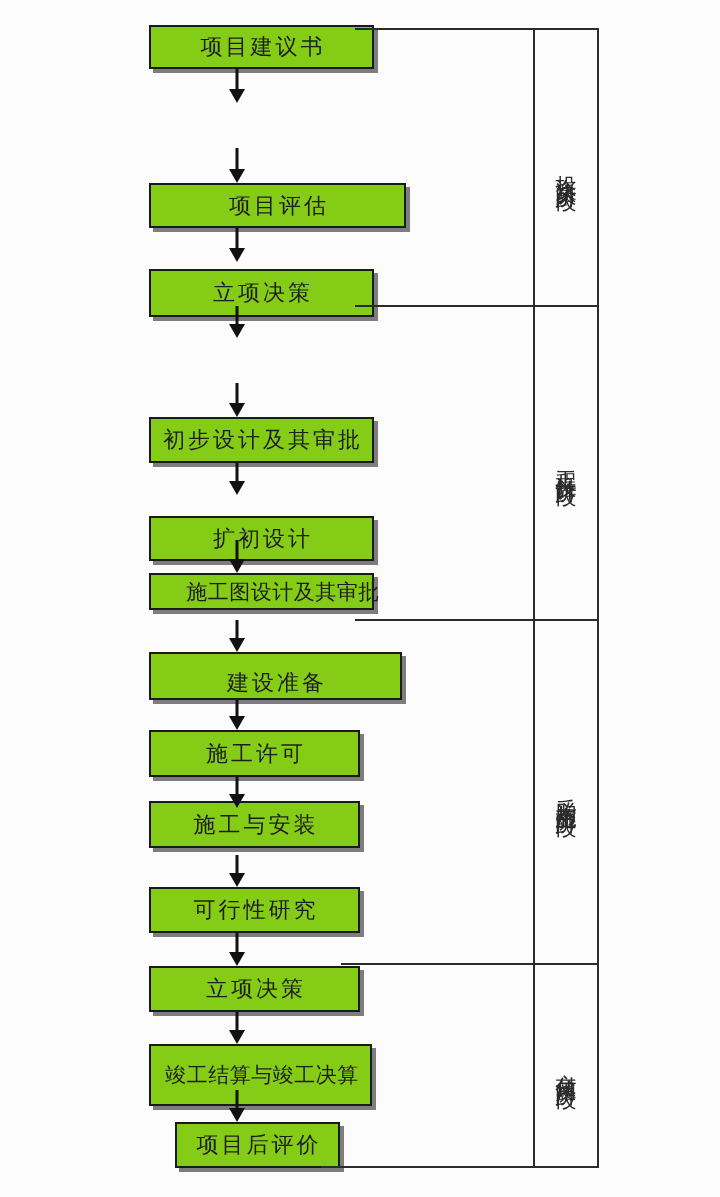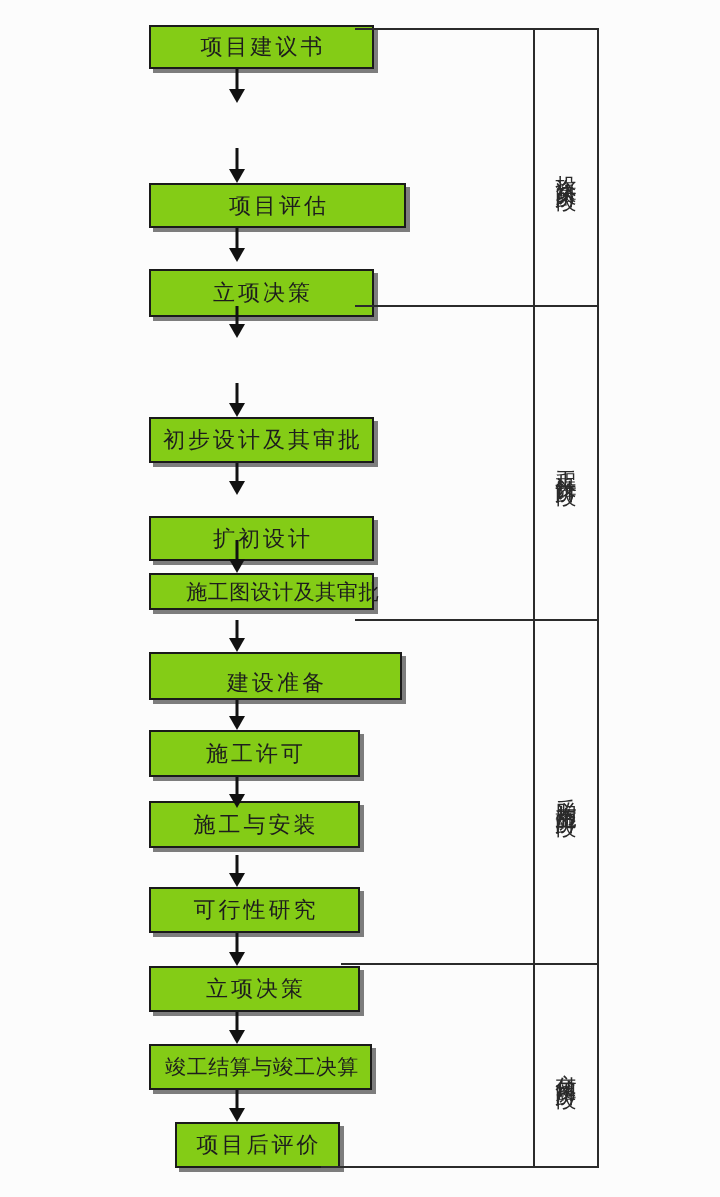--- a/index.html
+++ b/index.html
@@ -114,21 +114,21 @@
     </div>
   <div class="fbox" style="left:132px; top:801px; width:211px; height:47px;">
       <span>施工与安装</span>
     </div>
   <div class="fbox" style="left:132px; top:887px; width:211px; height:46px;">
       <span>可行性研究</span>
     </div>
   <div class="fbox" style="left:132px; top:966px; width:211px; height:46px;">
       <span>立项决策</span>
     </div>
-  <div class="fbox tight" style="left:132px; top:1044px; width:223px; height:46px;">
+  <div class="fbox tight" style="left:132px; top:1044px; width:223px; height:62px;">
       <span>竣工结算与竣工决算</span>
     </div>
   <div class="fbox" style="left:158px; top:1122px; width:165px; height:46px;">
       <span>项目后评价</span>
     </div>
 
   <div class="arrow" style="left:229px; top:69px;   height:34px;">
       <div class="stem" style="height:22px;"></div>
       <div class="head"></div>
     </div>

